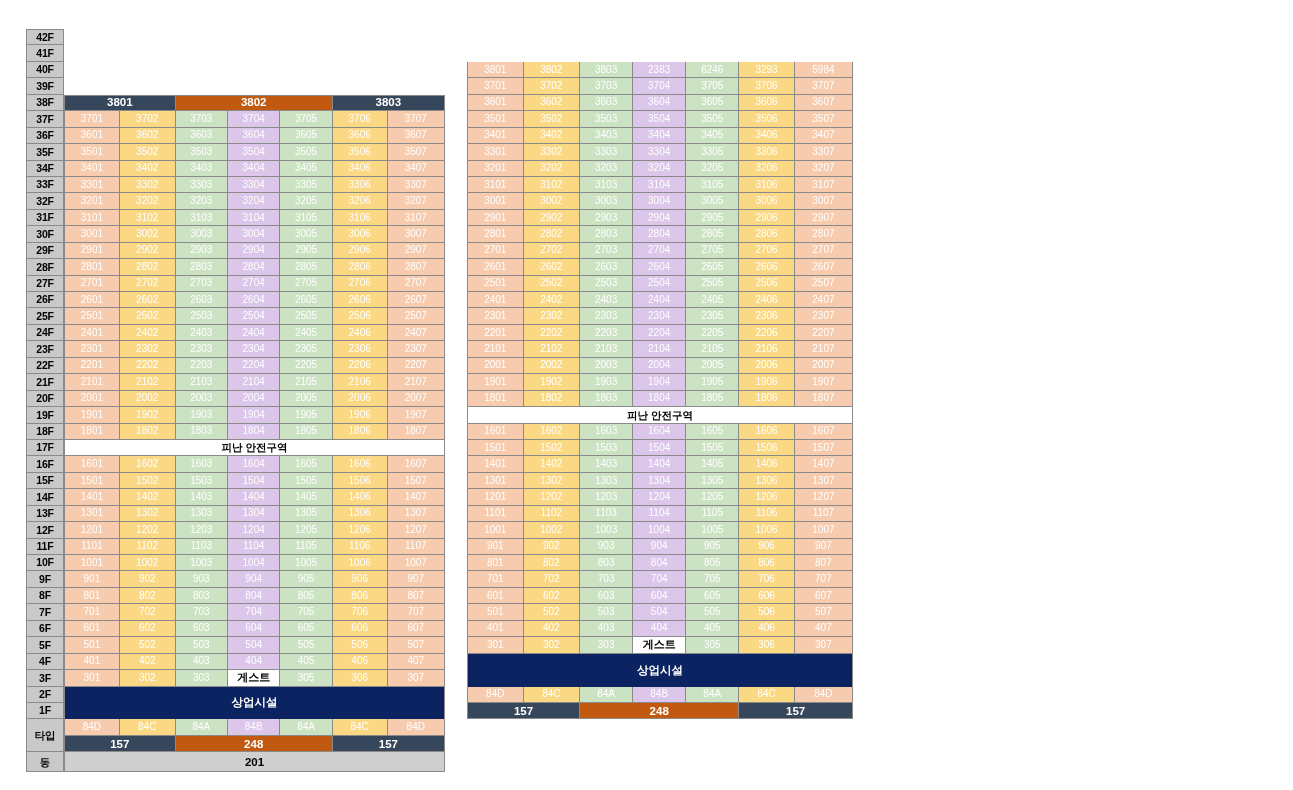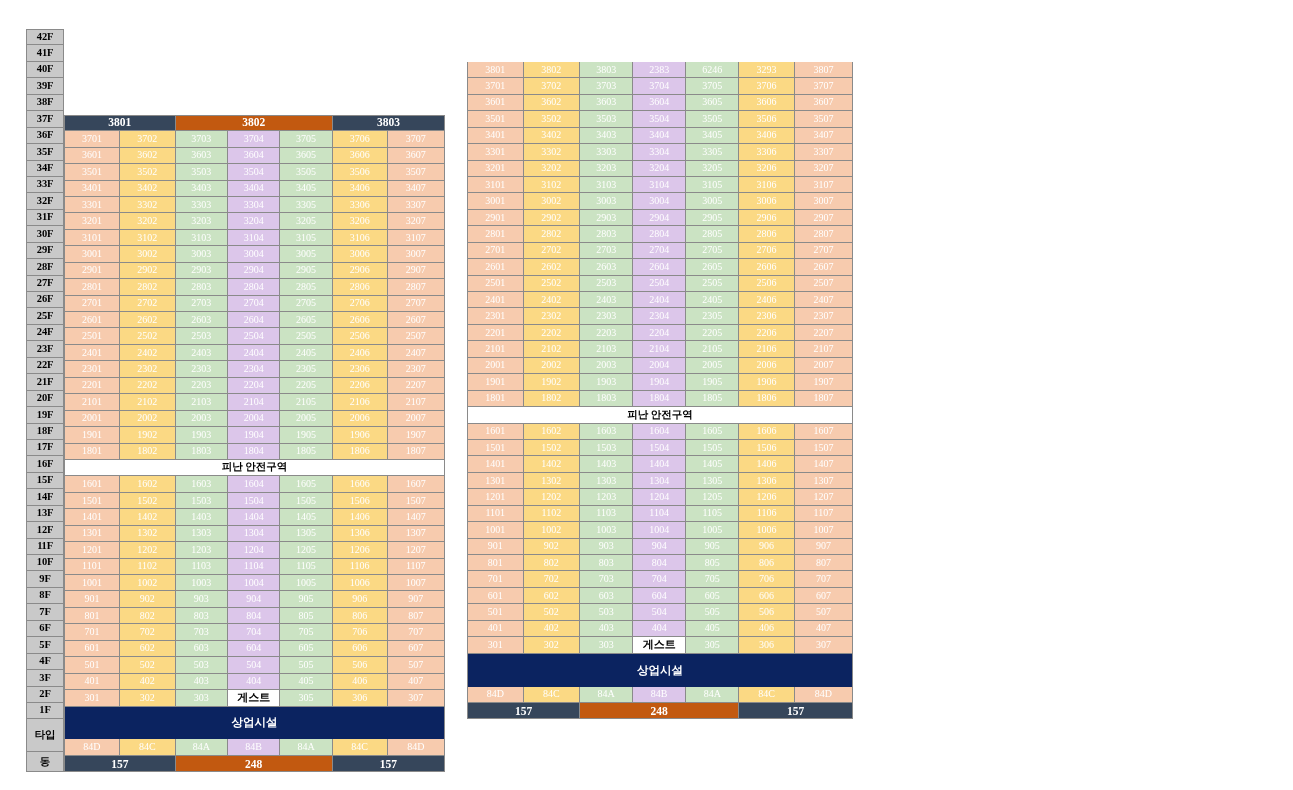--- a/index.html
+++ b/index.html
@@ -4,21 +4,21 @@
 <style>
   html,body{margin:0;padding:0;background:#ffffff;}
   body{
     width:1293px;height:790px;
     font-family:"Liberation Sans","DejaVu Sans",sans-serif;
     -webkit-font-smoothing:none;
   }
   #stage{position:relative;width:1293px;height:790px;overflow:hidden;background:#fff;}
 
   
-  .board{position:absolute;display:flex;align-items:flex-end;font-family:Liberation Serif, serif;}
+  .board{position:absolute;display:flex;align-items:flex-start;}
   .floorcol{display:flex;flex-direction:column;width:38px;}
   .gridcol{display:flex;flex-direction:column;}
 
   .fcell{
     height:16.45px;box-sizing:border-box;
     background:#c9c9c9;
     border:1px solid #8a8a8a;
     border-top:none;
     display:flex;align-items:center;justify-content:center;
     font-size:10.5px;font-weight:bold;color:#000;
@@ -466,40 +466,43 @@
           <div class="cell c-purple" style="width: 52.3875px;">84B</div>
           <div class="cell c-green" style="width: 52.3875px;">84A</div>
           <div class="cell c-yellow" style="width: 54.864px;">84C</div>
           <div class="cell c-peach" style="width: 57.3405px;">84D</div>
         </div>
         <div class="row">
           <div class="sumcell sum-navy lead" style="width: 111.633px;">157</div>
           <div class="sumcell sum-orange" style="width: 157.162px;">248</div>
           <div class="sumcell sum-navy" style="width: 112.204px;">157</div>
         </div>
+        <div class="row" style="height: 20px;">
+          <div class="dong" style="width: 381px;">201</div>
+        </div>
       </div>
   </div>
 
   <div class="board" id="board-right" style="left:467px;top:29px;">
     <div class="floorcol" style="width:0px;"></div>
     <div class="gridcol" style="width:386px;">
         <div class="row">
           <div class="cell blank-cell" style="width: 386px;"></div>
         </div>
         <div class="row">
           <div class="cell blank-cell" style="width: 386px;"></div>
         </div>
         <div class="row">
           <div class="cell c-peach lead" style="width: 56.549px;">3801</div>
           <div class="cell c-yellow" style="width: 56.549px;">3802</div>
           <div class="cell c-green" style="width: 53.075px;">3803</div>
           <div class="cell c-purple" style="width: 53.075px;">2383</div>
           <div class="cell c-green" style="width: 53.075px;">6246</div>
           <div class="cell c-yellow" style="width: 55.584px;">3293</div>
-          <div class="cell c-peach" style="width: 58.093px;">3807</div>
+          <div class="cell c-peach" style="width: 58.093px;">5984</div>
         </div>
         <div class="row">
           <div class="cell c-peach lead" style="width: 56.549px;">3701</div>
           <div class="cell c-yellow" style="width: 56.549px;">3702</div>
           <div class="cell c-green" style="width: 53.075px;">3703</div>
           <div class="cell c-purple" style="width: 53.075px;">3704</div>
           <div class="cell c-green" style="width: 53.075px;">3705</div>
           <div class="cell c-yellow" style="width: 55.584px;">3706</div>
           <div class="cell c-peach" style="width: 58.093px;">3707</div>
         </div>

